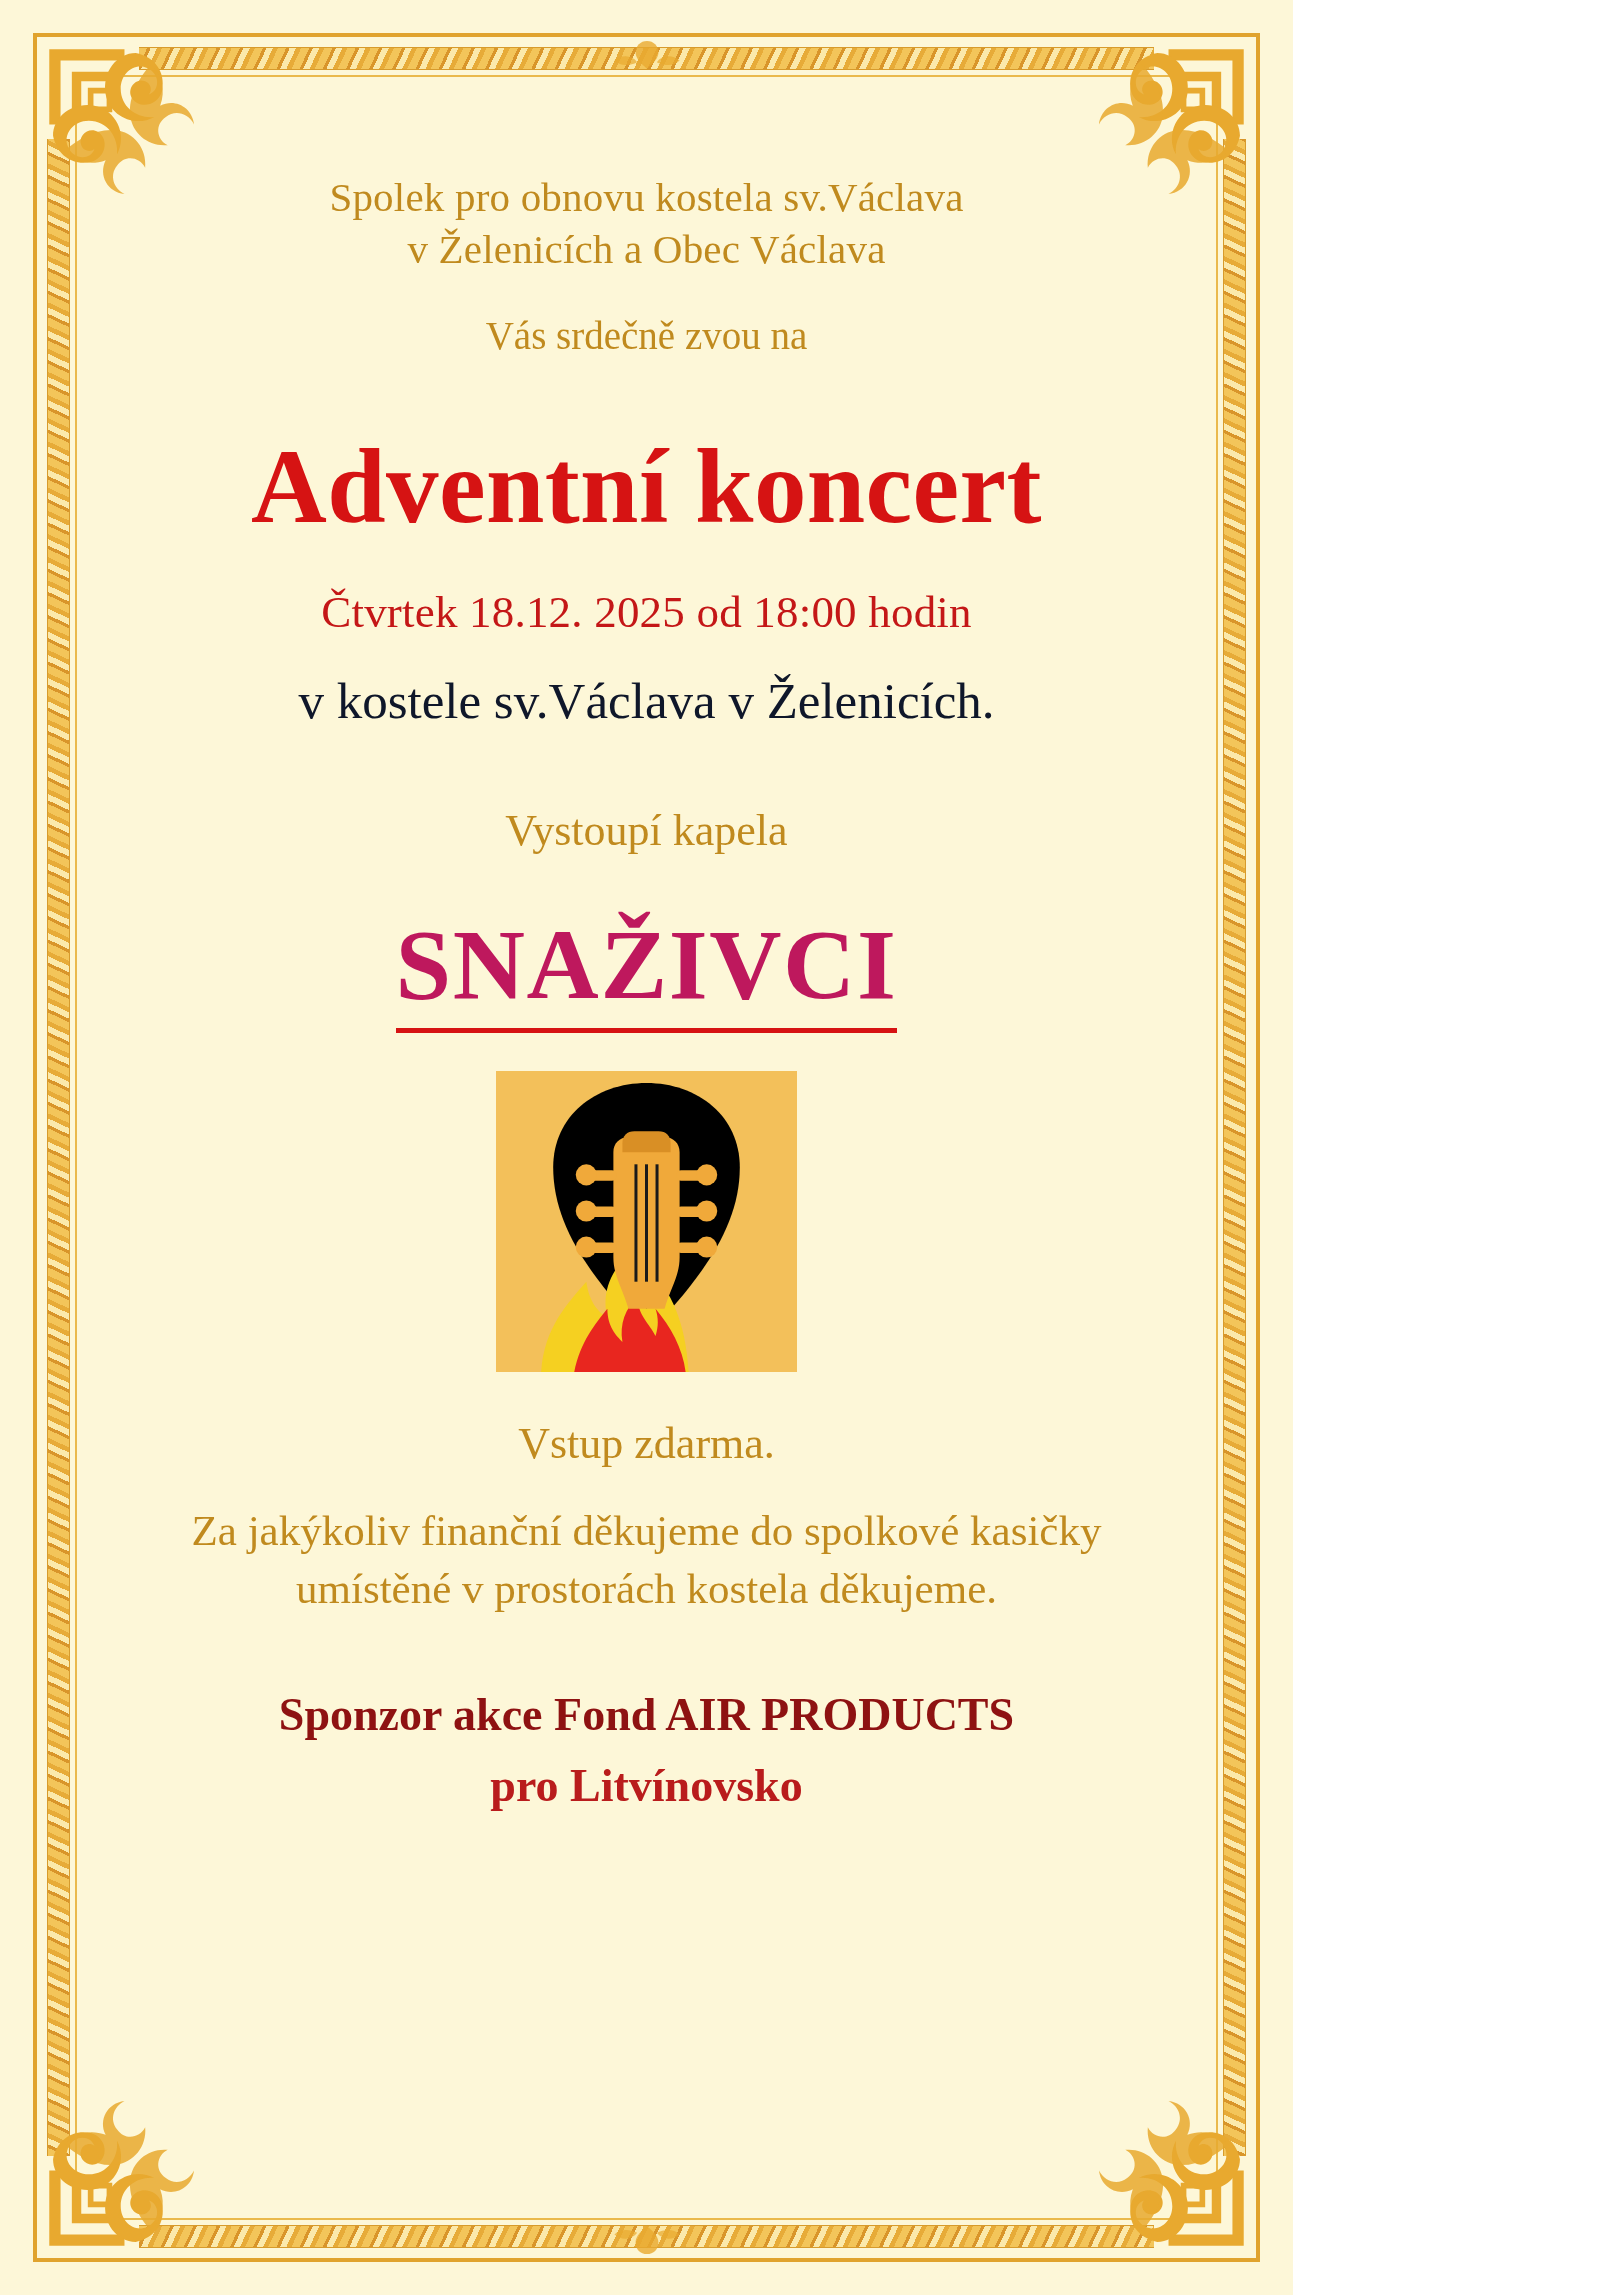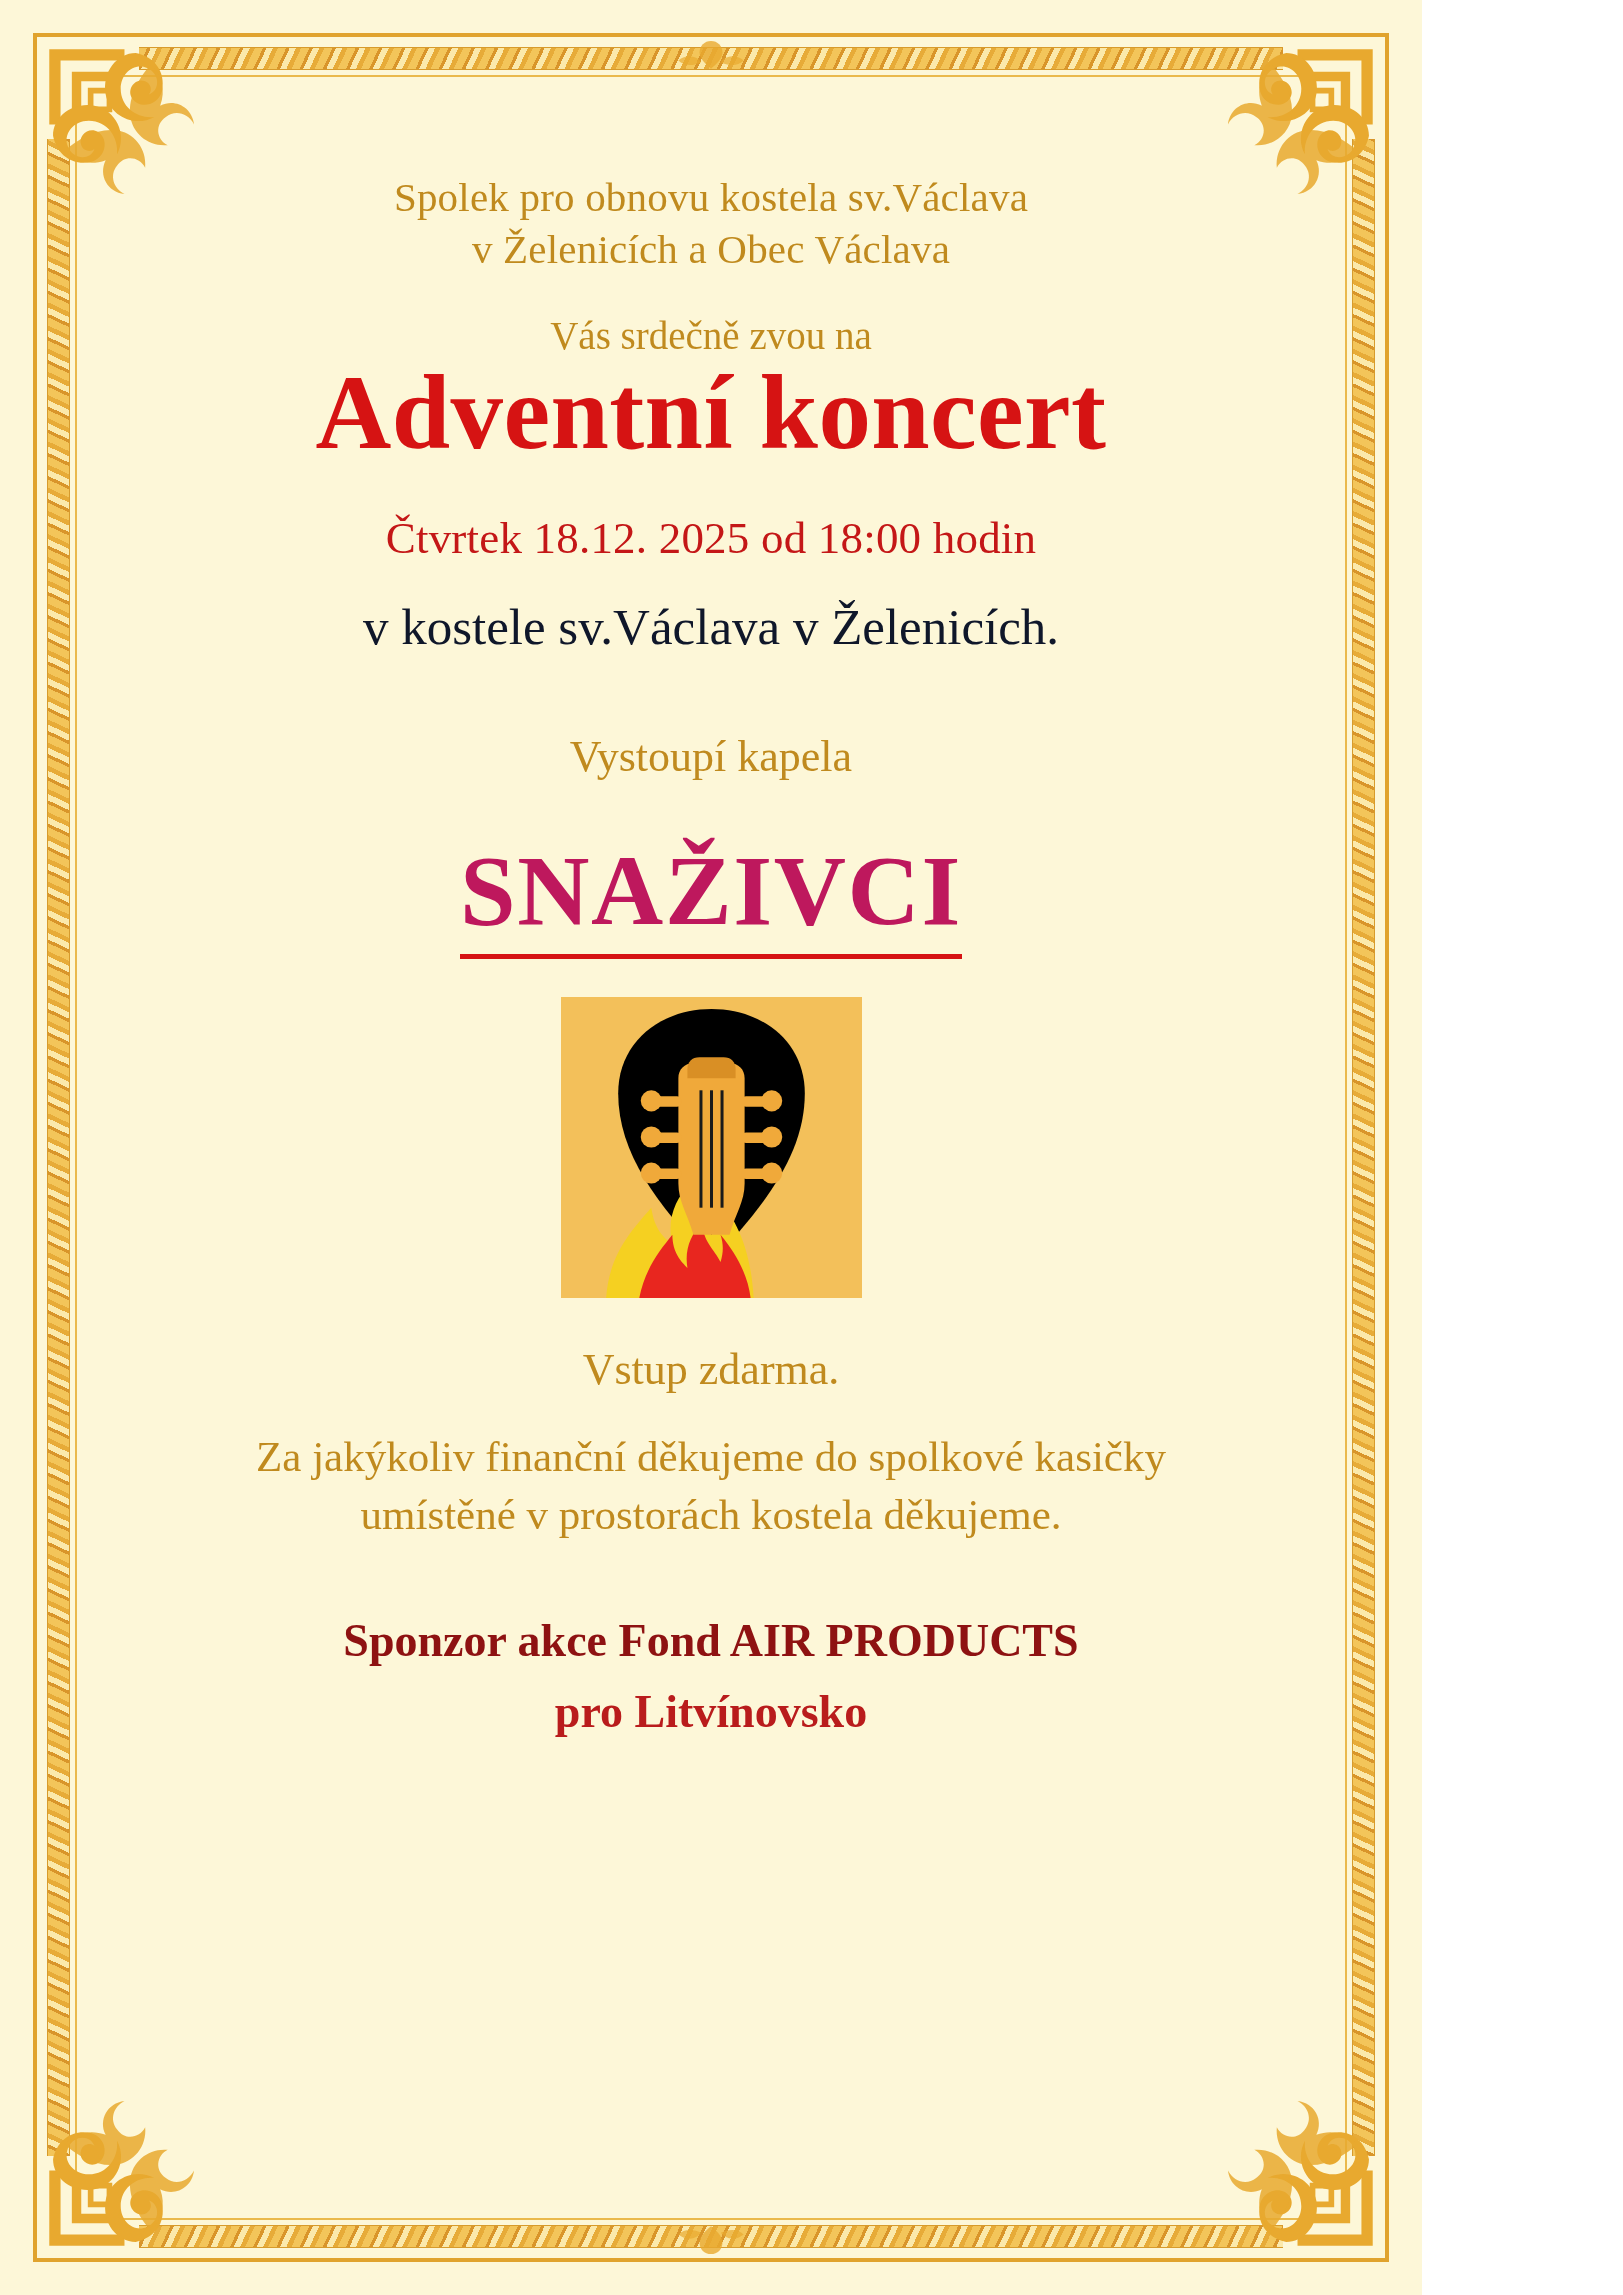--- a/index.html
+++ b/index.html
@@ -8,21 +8,21 @@
     background: #ffffff;
   }
   body {
     width: 1623px;
     height: 2295px;
     font-family: "Liberation Serif", serif;
   }
 
   .poster {
     position: relative;
-    width: 1422px;
+    width: 1293px;
     height: 2295px;
     background: #fdf7d8;
     overflow: hidden;
   }
 
   
   .border-outer {
     position: absolute;
     left: 33px;
     top: 33px;
@@ -114,20 +114,21 @@
   }
   .org-line.second { margin-top: 1.6px; }
 
   .invite {
     margin-top: 39px;
     font-size: 39px;
     color: #c08a1e;
   }
 
   .title {
+    margin-top: 74px;
     font-size: 105px;
     font-weight: bold;
     color: #d61313;
     letter-spacing: 0.4px;
     line-height: 1.05;
     text-align: center;
   }
 
   .datetime {
     margin-top: 44px;

